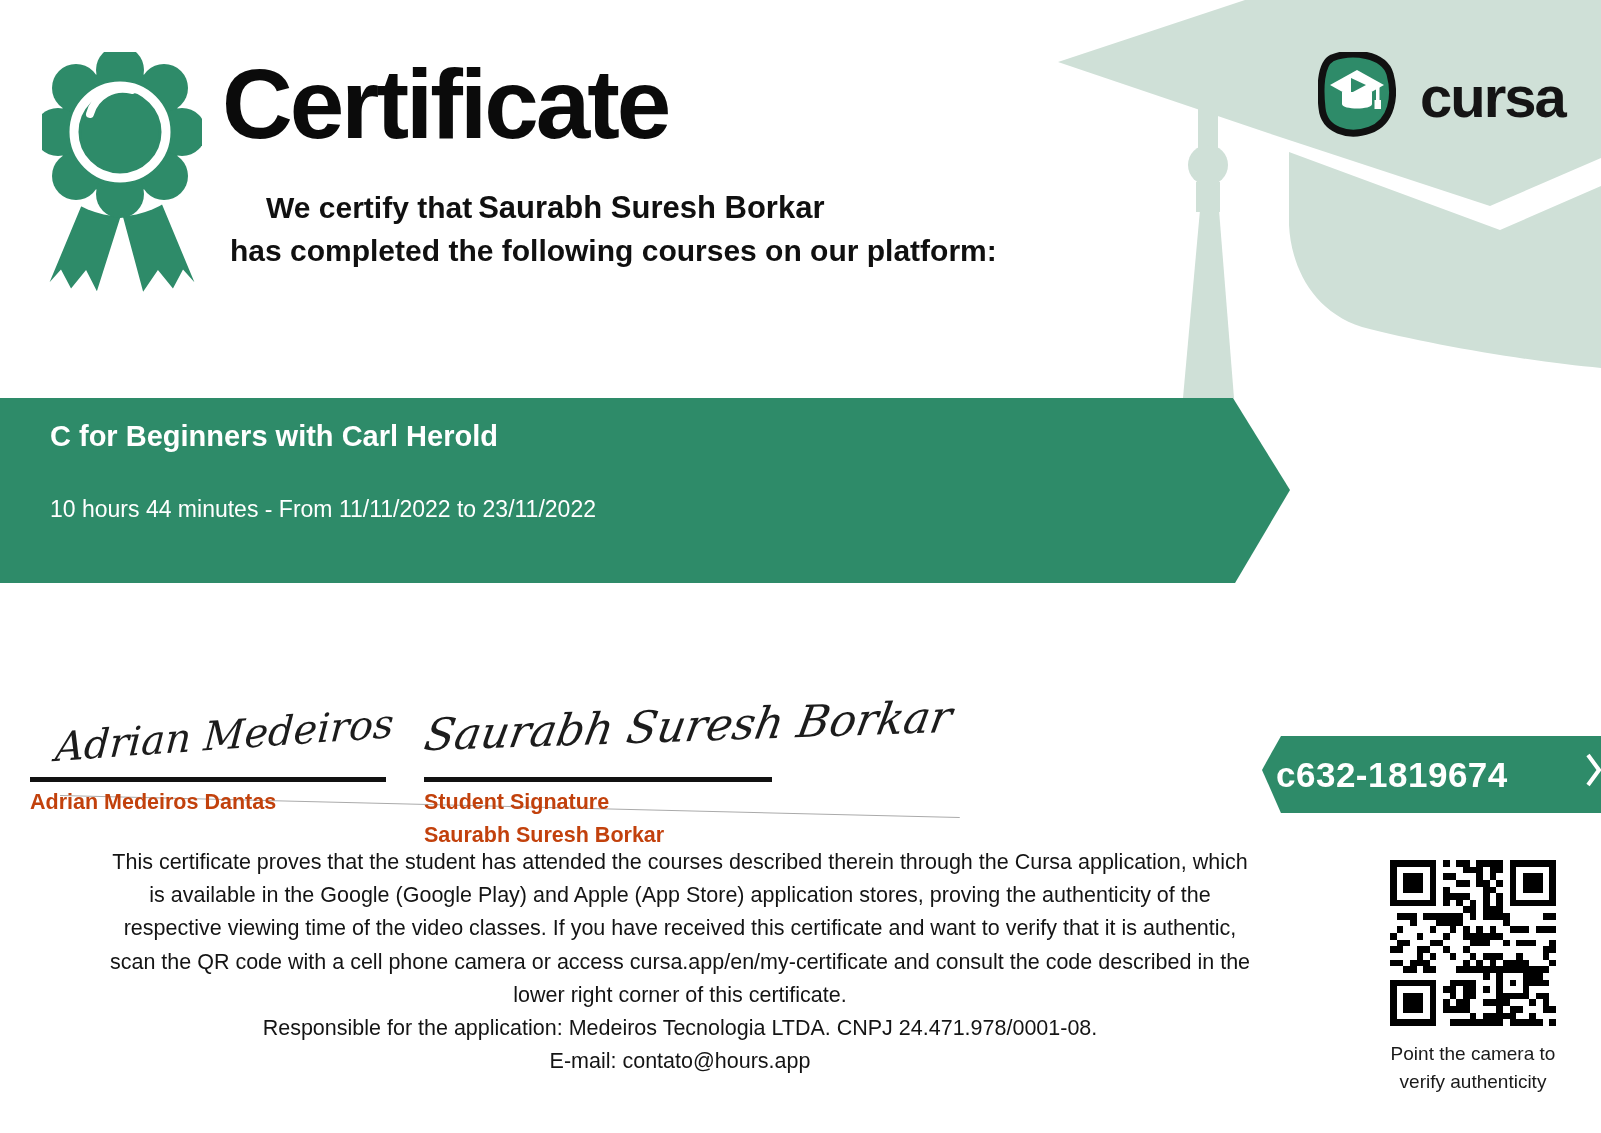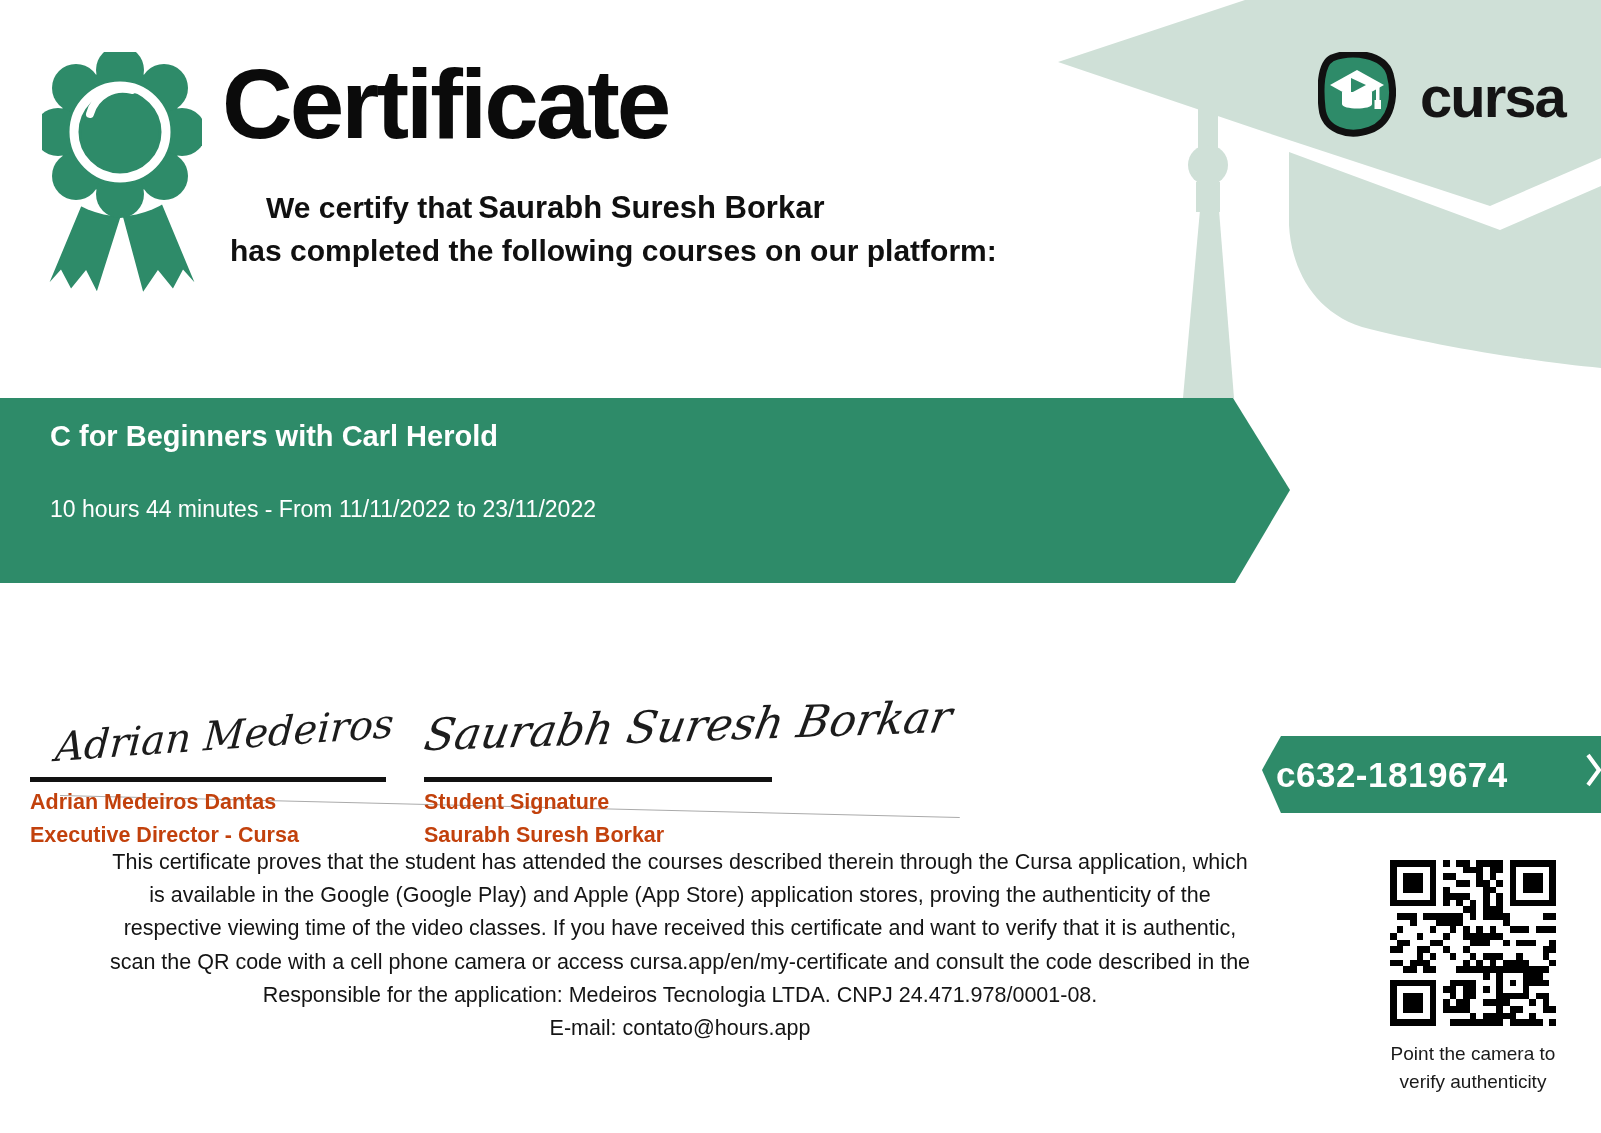--- a/index.html
+++ b/index.html
@@ -131,21 +131,20 @@
 
   <div id="banner" class="abs"></div>
   <div id="banner-title" class="abs">C for Beginners with Carl Herold</div>
   <div id="banner-details" class="abs">10 hours 44 minutes - From 11/11/2022 to 23/11/2022</div>
 
   <div id="sig1-script" class="abs sig-script">Adrian Medeiros</div>
   <div id="sig1-line" class="abs sig-line"></div>
   <div id="sig1-flourish" class="abs"></div>
   <div id="sig1-text" class="abs sig-text">
     <div>Adrian Medeiros Dantas</div>
-    <div>Executive Director - Cursa</div>
   </div>
 
   <div id="sig2-script" class="abs sig-script">Saurabh Suresh Borkar</div>
   <div id="sig2-line" class="abs sig-line"></div>
   <div id="sig2-text" class="abs sig-text">
     <div>Student Signature</div>
     <div>Saurabh Suresh Borkar</div>
   </div>
 
   <div id="code-ribbon" class="abs">
@@ -153,20 +152,21 @@
   </div>
   <svg id="ribbon-chevron" class="abs" viewBox="0 0 15 34" xmlns="http://www.w3.org/2000/svg">
     <polyline points="2,2 13,17 2,32" fill="none" stroke="#fff" stroke-width="4"></polyline>
   </svg>
 
   <div id="legal" class="abs">
     <div class="para-line">This certificate proves that the student has attended the courses described therein through the Cursa application, which</div>
     <div class="para-line">is available in the Google (Google Play) and Apple (App Store) application stores, proving the authenticity of the</div>
     <div class="para-line">respective viewing time of the video classes. If you have received this certificate and want to verify that it is authentic,</div>
     <div class="para-line">scan the QR code with a cell phone camera or access cursa.app/en/my-certificate and consult the code described in the</div>
+    <div class="para-line">lower right corner of this certificate.</div>
     <div class="para-line">Responsible for the application: Medeiros Tecnologia LTDA. CNPJ 24.471.978/0001-08.</div>
     <div class="para-line">E-mail: contato@hours.app</div>
   </div>
 
   <svg id="qr-box" class="abs" viewBox="0 0 25 25" shape-rendering="crispEdges" xmlns="http://www.w3.org/2000/svg">
       <rect x="0" y="0" width="1" height="1" fill="#000"></rect>
       <rect x="1" y="0" width="1" height="1" fill="#000"></rect>
       <rect x="2" y="0" width="1" height="1" fill="#000"></rect>
       <rect x="3" y="0" width="1" height="1" fill="#000"></rect>
       <rect x="4" y="0" width="1" height="1" fill="#000"></rect>

